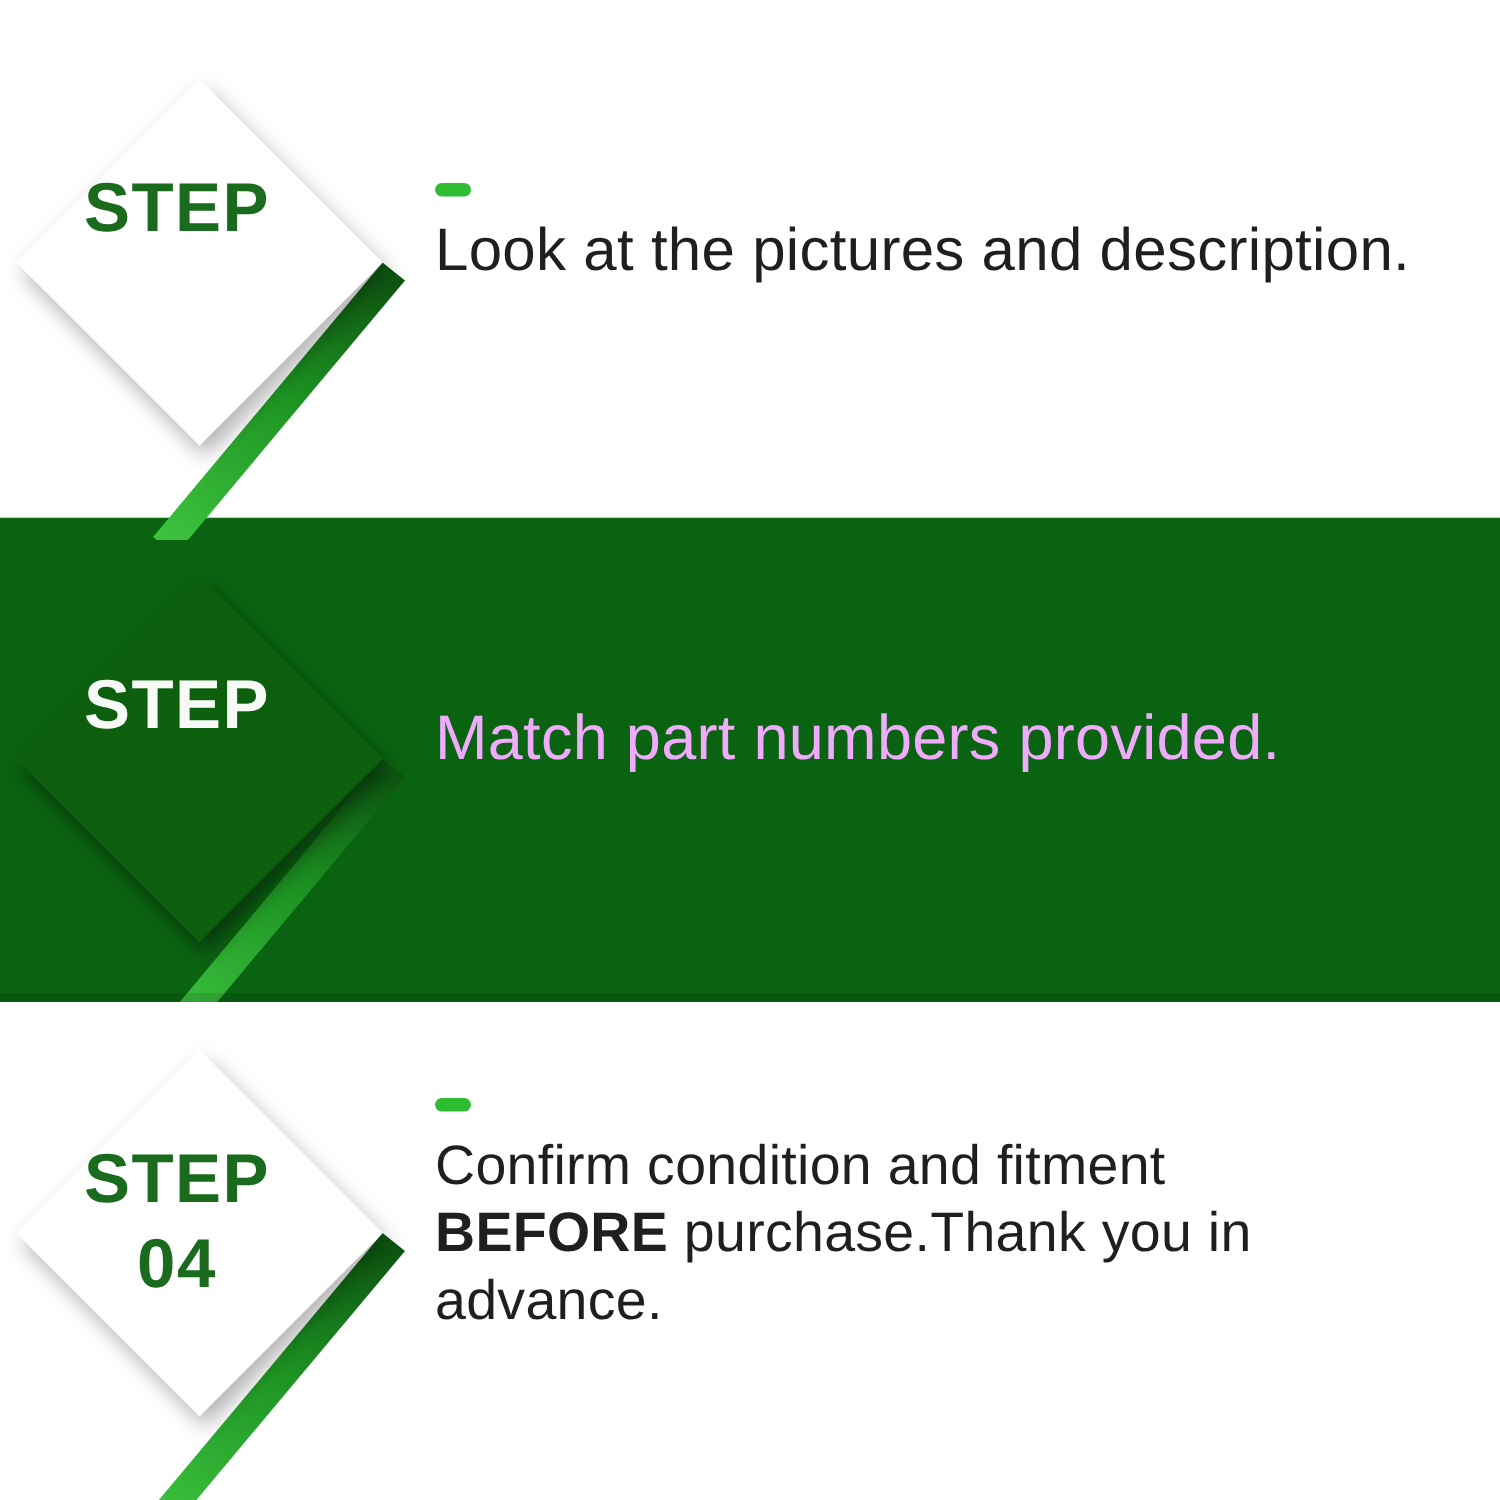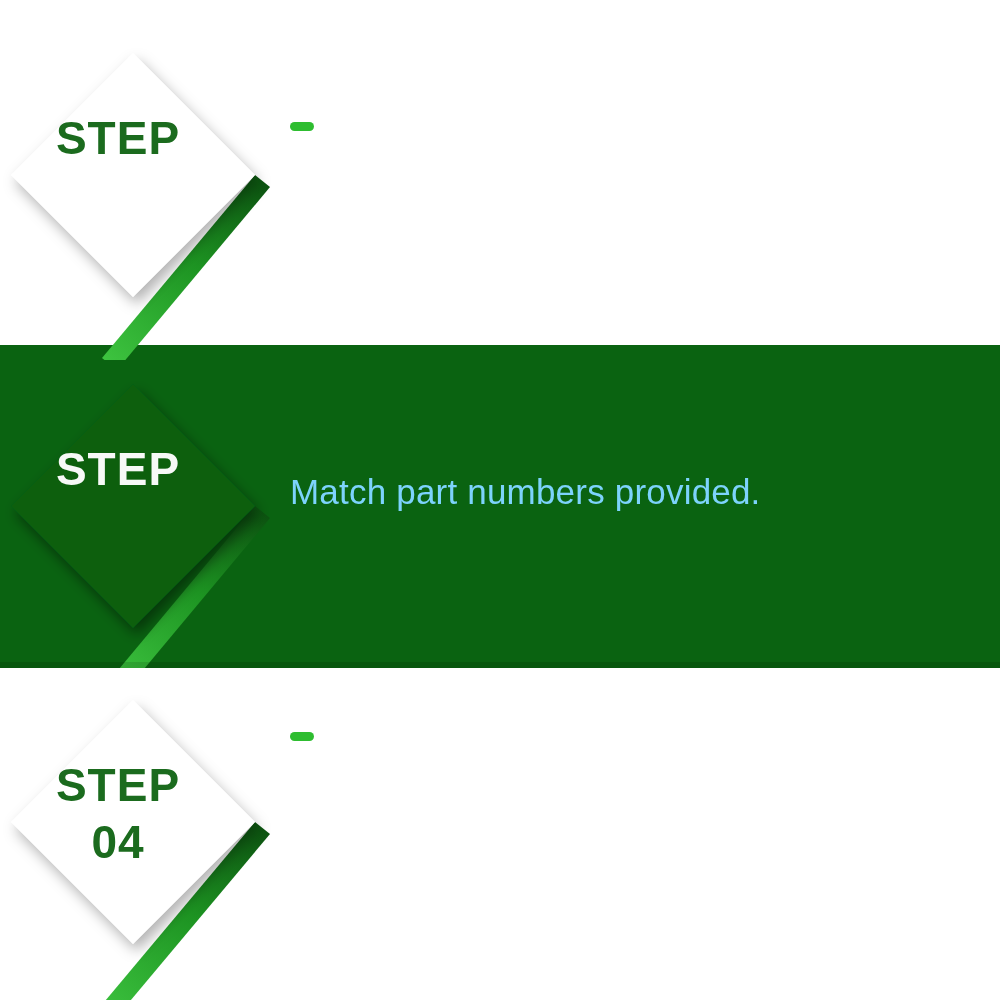--- a/index.html
+++ b/index.html
@@ -40,21 +40,21 @@
   #sec2 .content { top:122px; }
   #sec3 .content { top:64px; }
 
   .dash {
     width:24px; height:9px; border-radius:5px;
     background:#2EBD30; margin-bottom:13px;
   }
 
   .desc { color:#1F1F1F; letter-spacing:0.2px; }
   #sec1 .desc { font-size:40px; line-height:47px; }
-  #sec2 .desc { font-size:35px; line-height:50px; color:#7dd3fc; }
+  #sec2 .desc { font-size:42px; line-height:50px; color:#f0abfc; }
   #sec3 .desc { font-size:37px; line-height:45px; max-width:545px; }
   .desc .bold { font-weight:bold; }
 </style>
 </head>
 <body>
 
 <div class="poster">
 
   <div class="section" id="sec1">
     <svg class="shape-svg" width="1000" height="360" viewBox="0 0 1000 360">
@@ -69,20 +69,21 @@
         </filter>
       </defs>
       <polygon points="255,175 270,187 117,370 102,358" fill="url(#stripe1)"></polygon>
       <polygon points="133,53 255,175 133,297 11,175" fill="#ffffff" filter="url(#ds1)"></polygon>
     </svg>
     <div class="step-label">
       <span>STEP</span>
     </div>
     <div class="content">
       <div class="dash"></div>
+      <p class="desc">Look at the pictures and description.</p>
     </div>
   </div>
 
   <div class="section" id="sec2">
     <svg class="shape-svg" width="1000" height="323" viewBox="0 0 1000 323">
       <defs>
         <linearGradient id="stripe2" gradientUnits="userSpaceOnUse" x1="255" y1="161" x2="109" y2="336">
           <stop offset="0" stop-color="#0C5410"></stop>
           <stop offset="0.45" stop-color="#1D9422"></stop>
           <stop offset="1" stop-color="#3DC33F"></stop>
@@ -116,16 +117,17 @@
       </defs>
       <polygon points="255,154 270,166 110,357 95,345" fill="url(#stripe3)"></polygon>
       <polygon points="133,32 255,154 133,276 11,154" fill="#ffffff" filter="url(#ds3)"></polygon>
     </svg>
     <div class="step-label">
       <span>STEP</span>
       <span>04</span>
     </div>
     <div class="content">
       <div class="dash"></div>
+      <p class="desc"><span>Confirm condition and fitment </span><span class="bold">BEFORE</span><span> purchase.Thank you in advance.</span></p>
     </div>
   </div>
 
 </div>
 
 </body></html>

